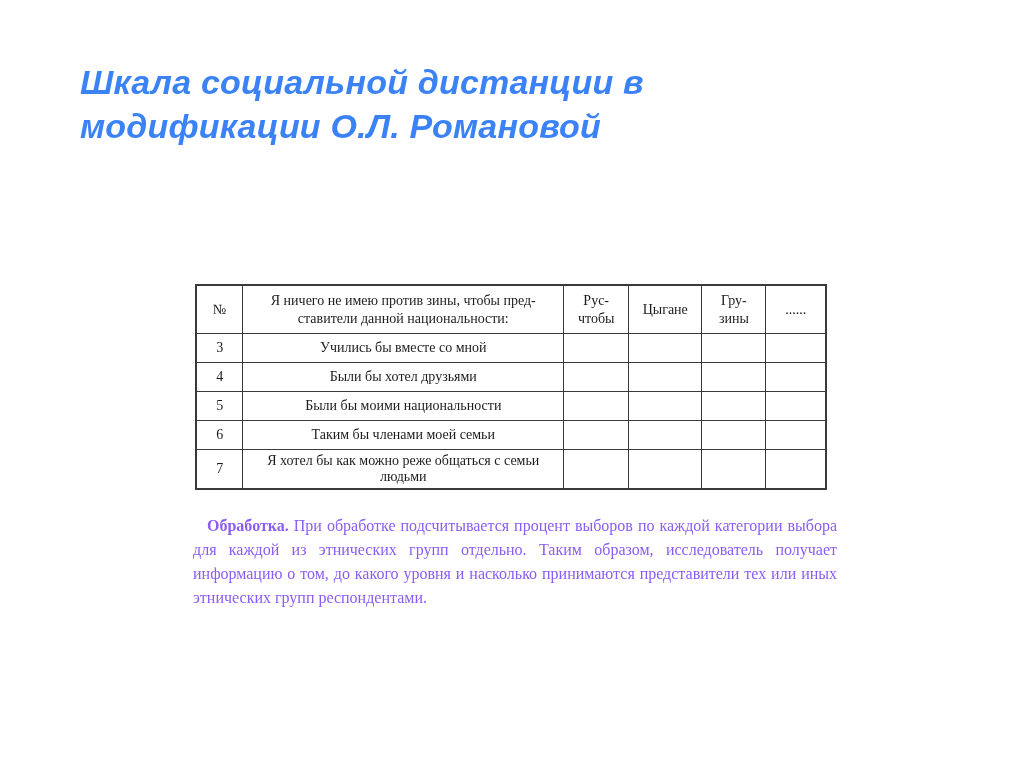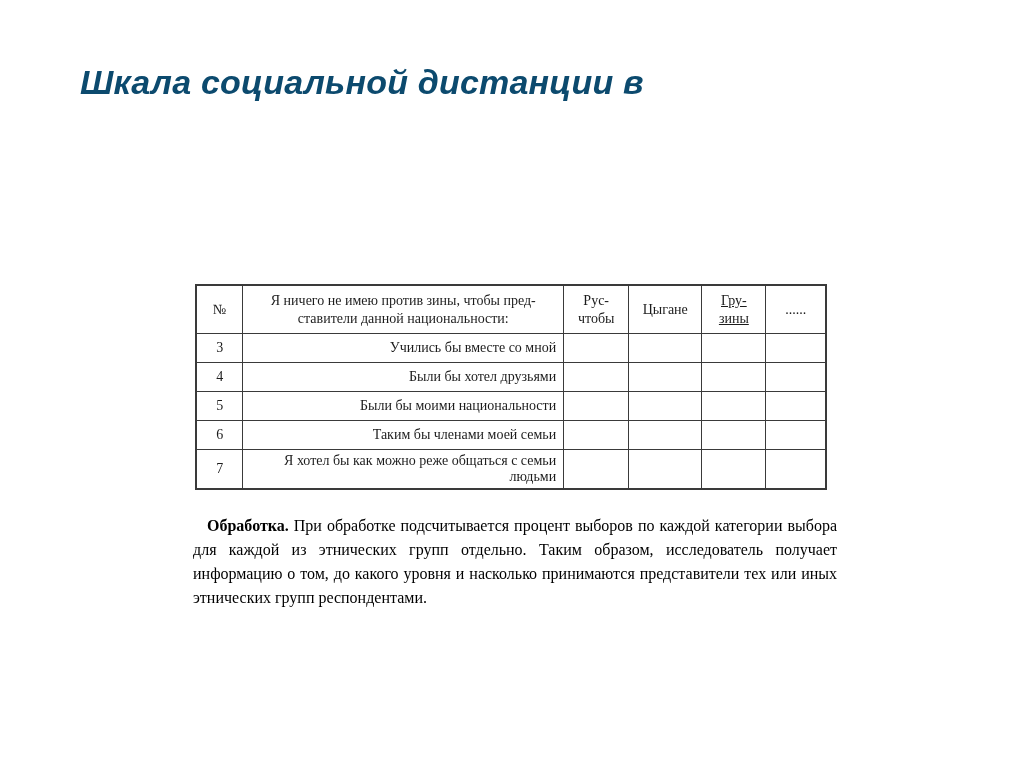--- a/index.html
+++ b/index.html
@@ -20,21 +20,21 @@
   .slide-title {
     position: absolute;
     left: 80px;
     top: 60px;
     width: 760px;
     font-family: "Liberation Sans", sans-serif;
     font-style: italic;
     font-weight: 600;
     font-size: 34px;
     line-height: 44px;
-    color: #0c4a6e;
+    color: #3b82f6;
     letter-spacing: 0.2px;
   }
   
   .scan-block {
     position: absolute;
     left: 195px;
     top: 284px;
     width: 632px;
     color: #1f1f1f;
   }
@@ -56,49 +56,50 @@
   table.soc-table th {
     text-align: center;
     line-height: 1.25;
     padding-top: 6px;
     padding-bottom: 6px;
   }
   .col-num   { width: 34px;  text-align: center; }
   .col-desc  { width: 336px; }
   .col-v1    { width: 52px; }
   .col-v2    { width: 60px; }
-  .col-v3    { width: 52px; text-decoration: underline; }
+  .col-v3    { width: 52px; }
   .col-v4    { width: 48px; }
   td.cell-num  { text-align: center; }
-  td.cell-desc { text-align: right; padding-left: 10px; margin-left: 16px; }
+  td.cell-desc { text-align: center; padding-left: 10px; margin-left: 16px; }
   tr.data-row td { height: 22px; }
   
   .note {
     position: absolute;
     left: 193px;
     top: 498px;
     width: 644px;
     font-family: "Liberation Serif", serif;
     font-size: 16px;
     line-height: 24px;
-    color: #000000;
+    color: #8b5cf6;
     text-align: justify;
   }
   .note .lead {
     font-weight: bold;
     padding-left: 14px;
   }
 </style>
 </head>
 <body>
 
 <div id="page">
 
   <div class="slide-title">
     <div>Шкала социальной дистанции в</div>
+    <div>модификации О.Л. Романовой</div>
   </div>
 
   <div class="scan-block">
     <table class="soc-table">
       <thead>
         <tr>
           <th class="col-num">№</th>
           <th class="col-desc">Я ничего не имею против зины, чтобы пред- ставители данной национальности:</th>
           <th class="col-v1">Рус- чтобы</th>
           <th class="col-v2">Цыгане</th>

